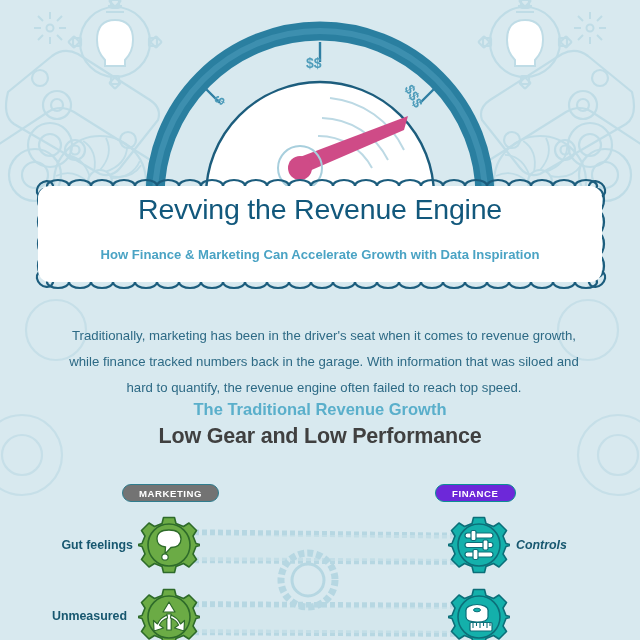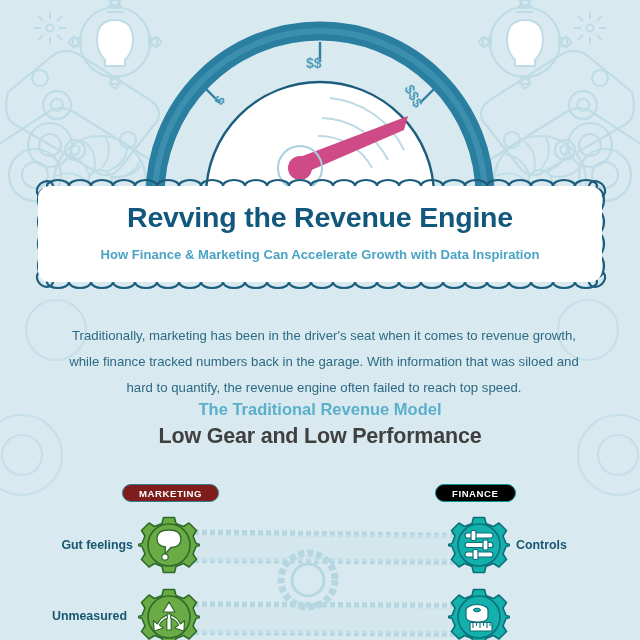--- a/index.html
+++ b/index.html
@@ -43,35 +43,35 @@
     background: #ffffff;
     border-radius: 12px;
     z-index: 5;
     display: flex;
     flex-direction: column;
     align-items: center;
     justify-content: center;
   }
   .banner-title {
     font-size: 28.5px;
-    font-weight: bold;
+    font-weight: normal;
     color: #12587c;
     letter-spacing: -0.2px;
     line-height: 1.1;
     margin: 0 0 9px 0;
     text-align: center;
     white-space: nowrap;
   }
   .banner-sub {
     font-size: 13.1px;
     font-weight: bold;
     color: #4aa3c4;
     text-align: center;
     white-space: nowrap;
-    margin: 4px;
+    margin: 12px;
   }
 
   
   .intro {
     position: absolute;
     left: 56px;
     top: 310px;
     width: 536px;
     z-index: 6;
     text-align: center;
@@ -117,41 +117,41 @@
     justify-content: center;
     font-size: 9.6px;
     font-weight: bold;
     letter-spacing: 0.55px;
     color: #ffffff;
     box-sizing: border-box;
   }
   .badge-marketing {
     left: 122px;
     top: 484px;
-    background: #7f1d1d;
+    background: #737373;
     border: 1.6px solid #2f7d8e;
   }
   .badge-finance {
     left: 435px;
     top: 484px;
-    background: #000000;
+    background: #6d28d9;
     border: 1.6px solid #0d8f94;
   }
 
   
   .row-label {
     position: absolute;
     z-index: 7;
     font-size: 12.4px;
     font-weight: bold;
     color: #17576f;
     white-space: nowrap;
   }
   .label-left  { text-align: right; }
-  .label-right { text-align: left; }
+  .label-right { text-align: left; font-style: italic; }
 
   .gear-icon {
     position: absolute;
     z-index: 7;
   }
 </style>
 </head>
 <body>
 
 <div id="infographic">
@@ -430,21 +430,21 @@
       <ellipse cx="45" cy="189" rx="9" ry="7" transform="rotate(-42 45 189)"></ellipse>
       <ellipse cx="597" cy="189" rx="9" ry="7" transform="rotate(42 597 189)"></ellipse>
       <ellipse cx="45" cy="279" rx="9" ry="7" transform="rotate(42 45 279)"></ellipse>
       <ellipse cx="597" cy="279" rx="9" ry="7" transform="rotate(-42 597 279)"></ellipse>
     </g>
   </svg>
 
   <p class="intro">Traditionally, marketing has been in the driver's seat when it comes to revenue growth, while finance tracked numbers back in the garage. With information that was siloed and hard to quantify, the revenue engine often failed to reach top speed.</p>
 
   <div class="section-head">
-    <div class="sec-kicker">The Traditional Revenue Model</div>
+    <div class="sec-kicker">The Traditional Revenue Growth</div>
     <div class="sec-title">Low Gear and Low Performance</div>
   </div>
 
   <div class="badge badge-marketing">MARKETING</div>
   <div class="badge badge-finance">FINANCE</div>
 
   <svg class="layer" id="belt-layer" viewBox="0 0 640 640">
     <g>
       <path d="M170 532 L478 536" stroke="#b6d7e2" stroke-width="6" fill="none" stroke-dasharray="5 3"></path>
       <path d="M170 560 L478 562" stroke="#b6d7e2" stroke-width="6" fill="none" stroke-dasharray="5 3"></path>

